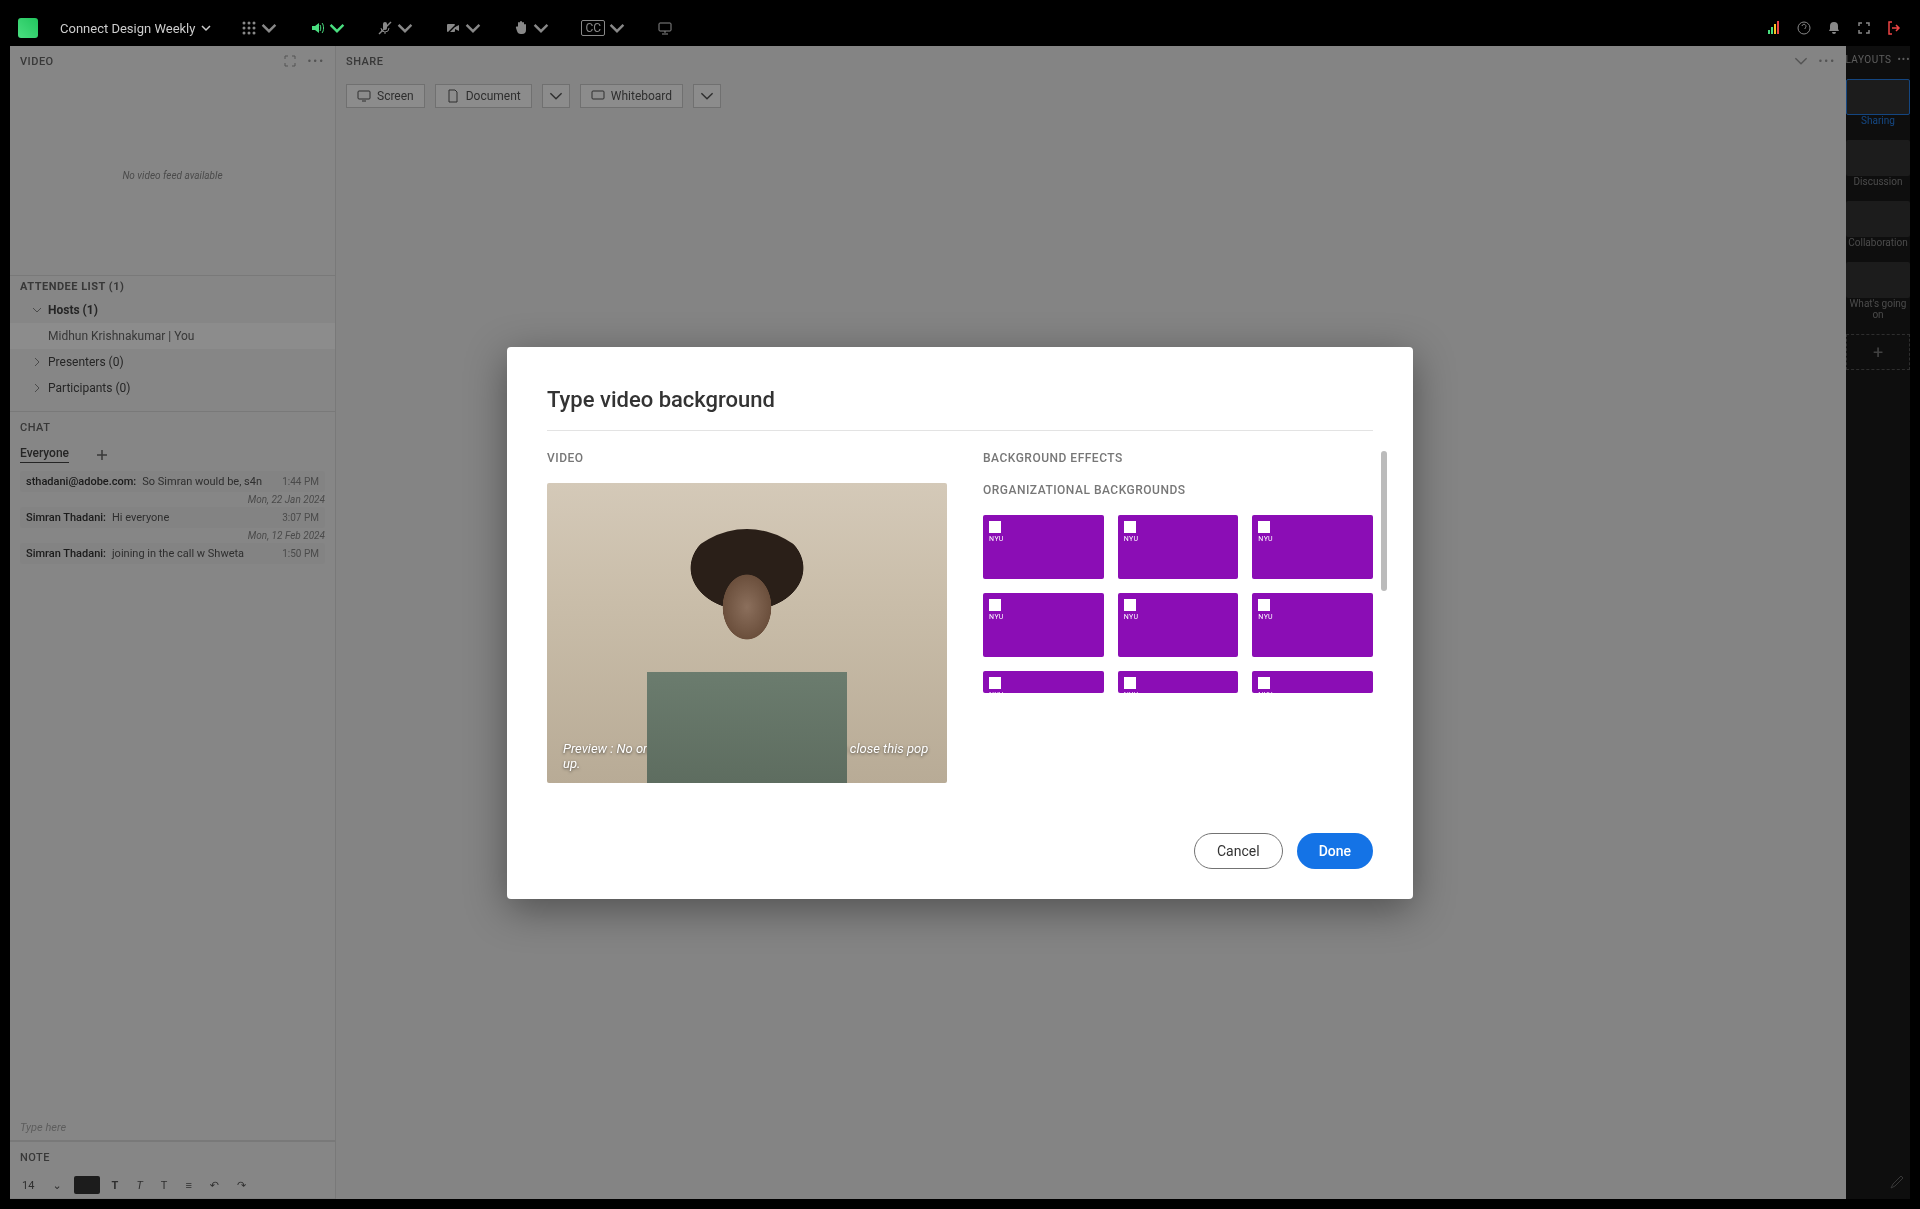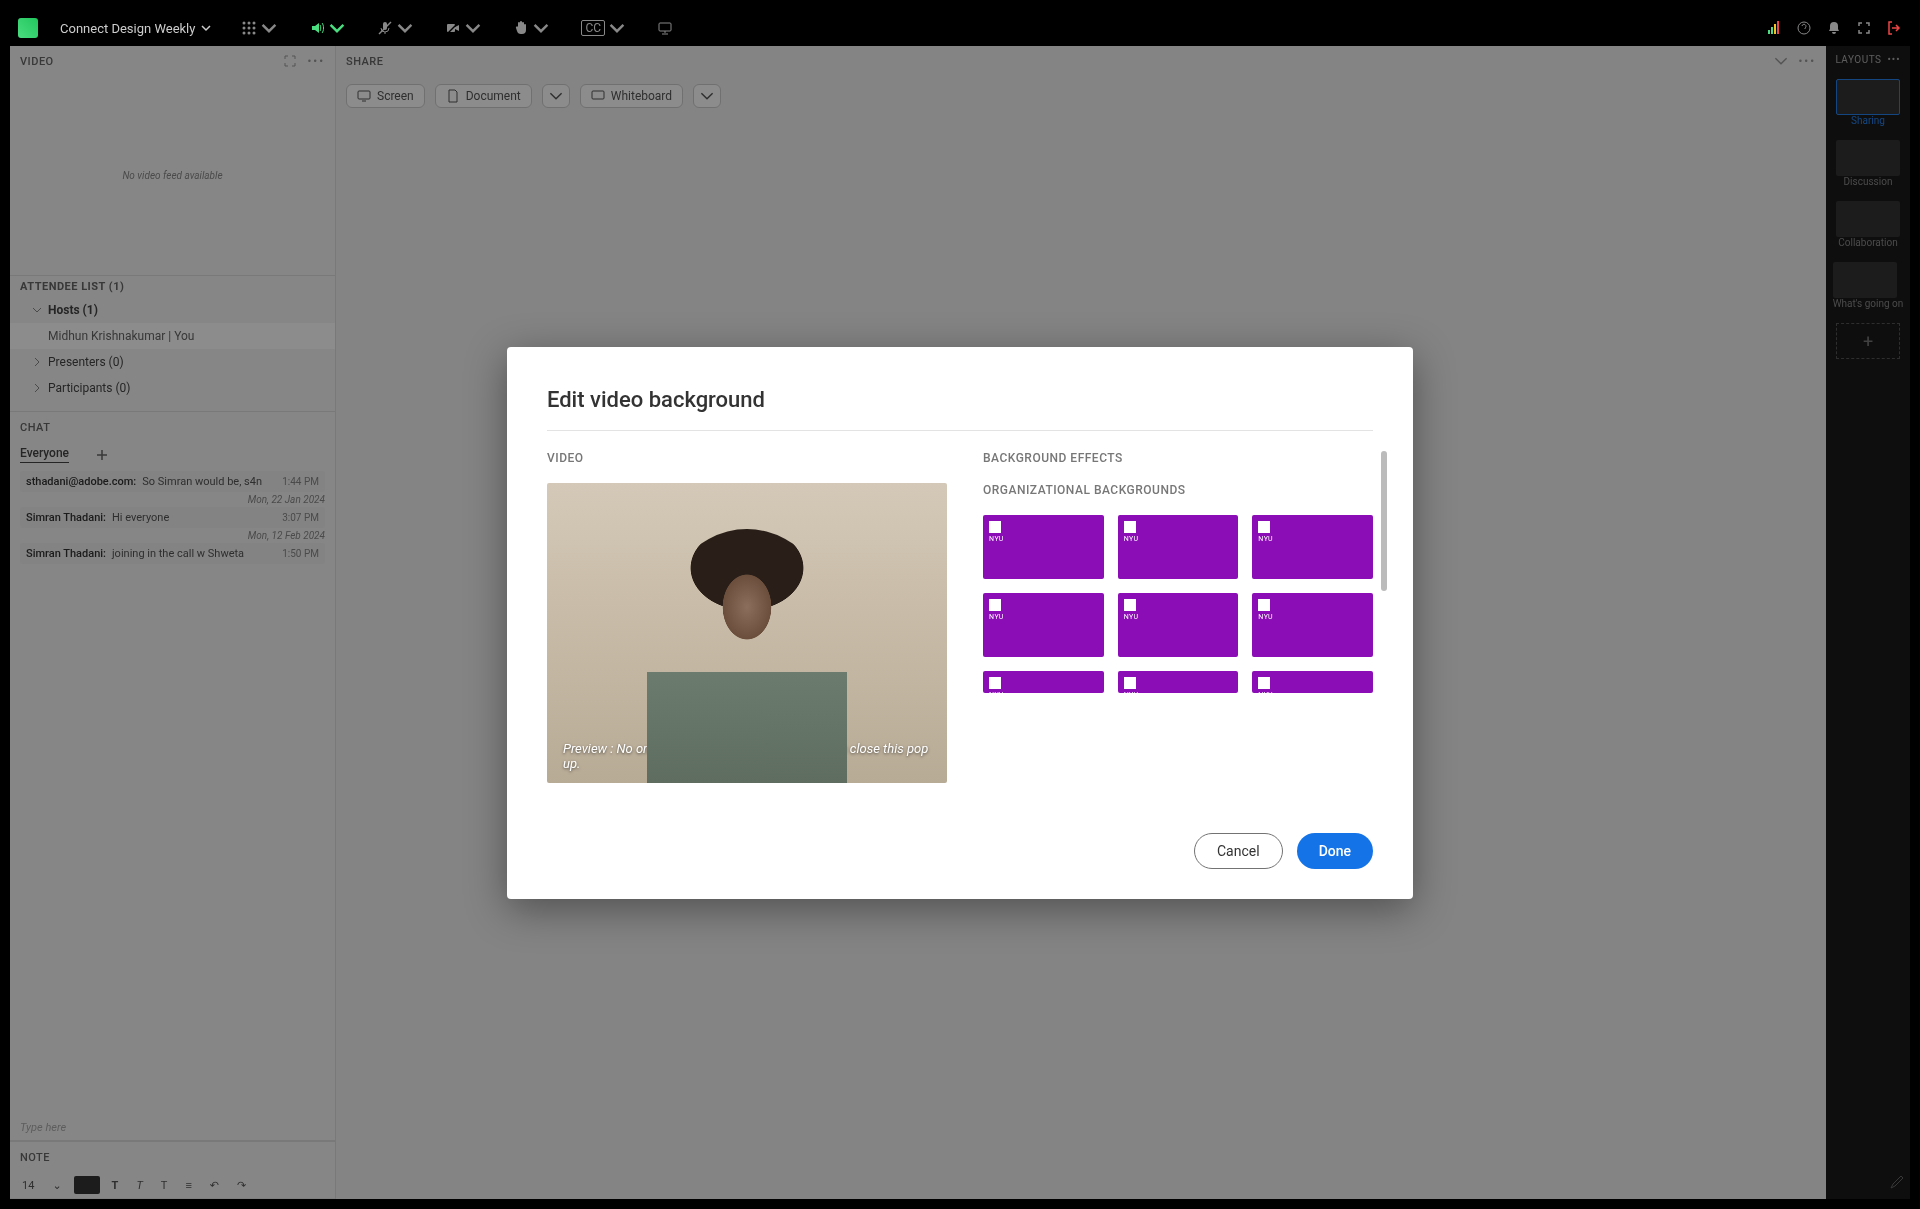--- a/index.html
+++ b/index.html
@@ -40,24 +40,24 @@
 .chat-date{text-align:right;font-size:10px;color:#888;font-style:italic;margin:2px 0}
 .chat-input{padding:6px 10px;font-size:11px;color:#aaa;font-style:italic}
 .note-pod{border-top:1px solid #ddd}
 .note-toolbar{display:flex;align-items:center;gap:6px;padding:4px 6px;border-bottom:1px solid #e8e8e8}
 .note-tb-item{font-size:11px;padding:2px 6px;color:#555;cursor:pointer}
 .note-tb-swatch{width:26px;height:18px;background:#333;border-radius:2px}
 .note-body{padding:8px 10px;font-size:12px;color:#444;line-height:1.5}
 .center-col{flex:1;background:#f0f0f0;display:flex;flex-direction:column}
 .share-pod{flex:1;display:flex;flex-direction:column}
 .share-bar{padding:8px 10px;display:flex;align-items:center;gap:10px}
-.share-btn{display:inline-flex;align-items:center;gap:6px;padding:4px 10px;border:1px solid #ccc;background:#fff;border-radius:6px;font-size:12px;color:#555;cursor:pointer}
+.share-btn{display:inline-flex;align-items:center;gap:6px;padding:4px 10px;border:1px solid #ccc;background:#fff;border-radius:0;font-size:12px;color:#555;cursor:pointer}
 .share-btn svg{width:14px;height:14px}
 .share-btn-drop{padding:4px 6px}
-.right-col{width:84px;background:#1a1a1a;color:#999;padding:8px 6px;display:flex;flex-direction:column;gap:14px;align-items:center}
+.right-col{width:64px;background:#1a1a1a;color:#999;padding:8px 6px;display:flex;flex-direction:column;gap:14px;align-items:center}
 .layouts-hdr{font-size:10px;letter-spacing:.5px;color:#aaa;display:flex;align-items:center;gap:6px}
 .layout-tile{width:64px;height:36px;background:#333;border-radius:2px;position:relative;cursor:pointer;overflow:hidden}
 .layout-tile.active{border:1px solid #2680eb}
 .layout-label{font-size:10px;color:#888;text-align:center}
 .layout-label.active{color:#2680eb}
 .layout-add{width:64px;height:36px;border:1px dashed #555;display:flex;align-items:center;justify-content:center;color:#777;font-size:18px;cursor:pointer}
 .layout-tile .grid-lines{position:absolute;inset:0}
 .layout-tile .grid-lines::before,.layout-tile .grid-lines::after{content:"";position:absolute;background:#1a1a1a}
 .lt-a::before{left:18px;top:0;width:1px;height:100%}.lt-a::after{left:18px;top:50%;height:1px;width:calc(100% - 18px)}
 .overlay{position:absolute;inset:36px 0 0 0;background:rgba(0,0,0,.45);display:flex;align-items:center;justify-content:center;z-index:10}
@@ -363,21 +363,21 @@
    <div class="layout-add">+</div>
    <div style="flex:1"></div>
    <div class="tools"><svg width="16" height="16" viewBox="0 0 16 16" fill="none" stroke="currentColor">
             <path d="M13 3l-8 8-2 4 4-2 8-8z"></path>
           </svg></div>
   </div>
  </div>
 
  <div class="overlay">
   <div class="modal">
-   <div class="modal-title">Edit video background</div>
+   <div class="modal-title">Type video background</div>
    <hr class="modal-hr">
    <div class="modal-body">
     <div class="mb-left">
      <div class="sec-label">VIDEO</div>
      <div class="video-preview">
       <div class="preview-caption">Preview : No one can see you background until you close this pop up.</div>
      </div>
     </div>
     <div class="mb-right">
      <div class="scroll-track"></div>

